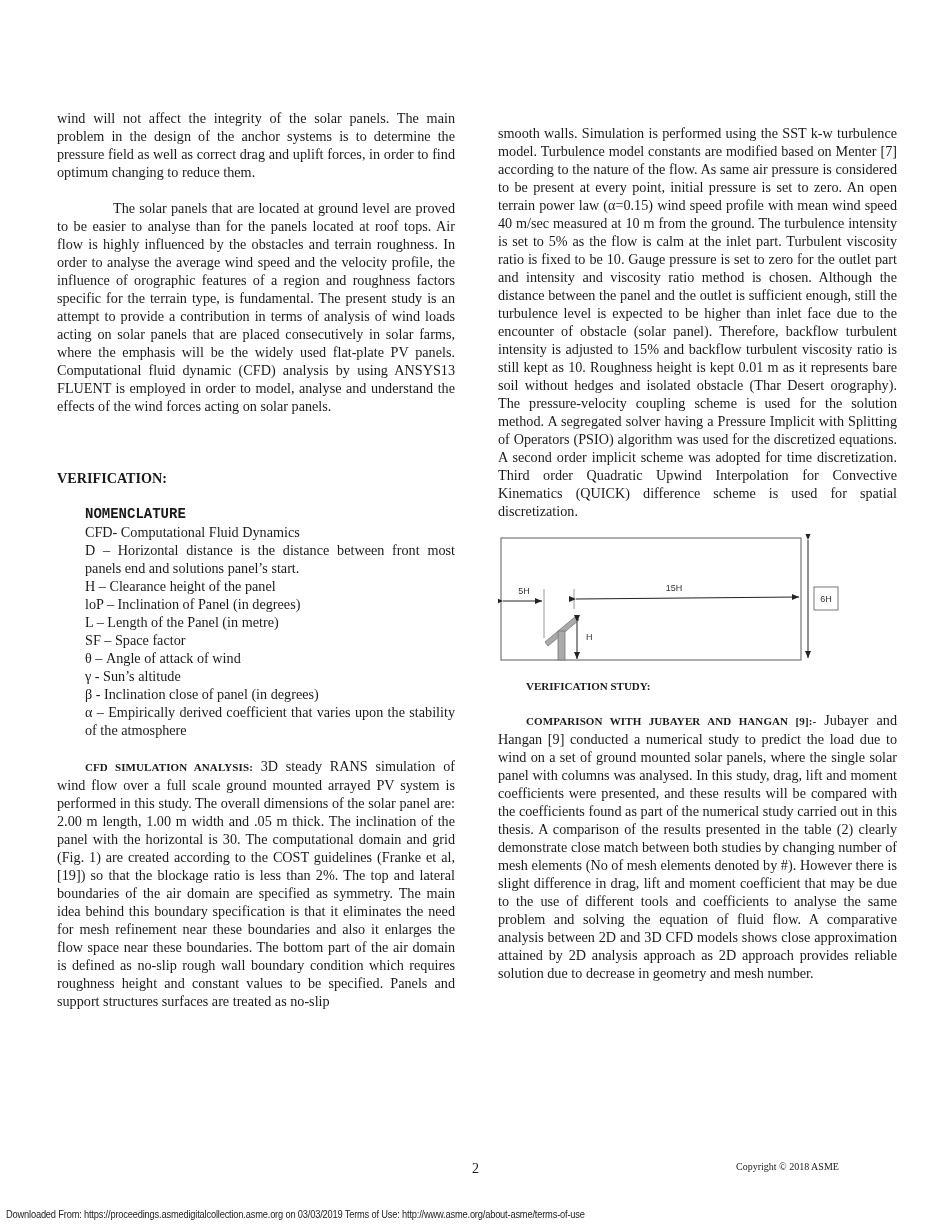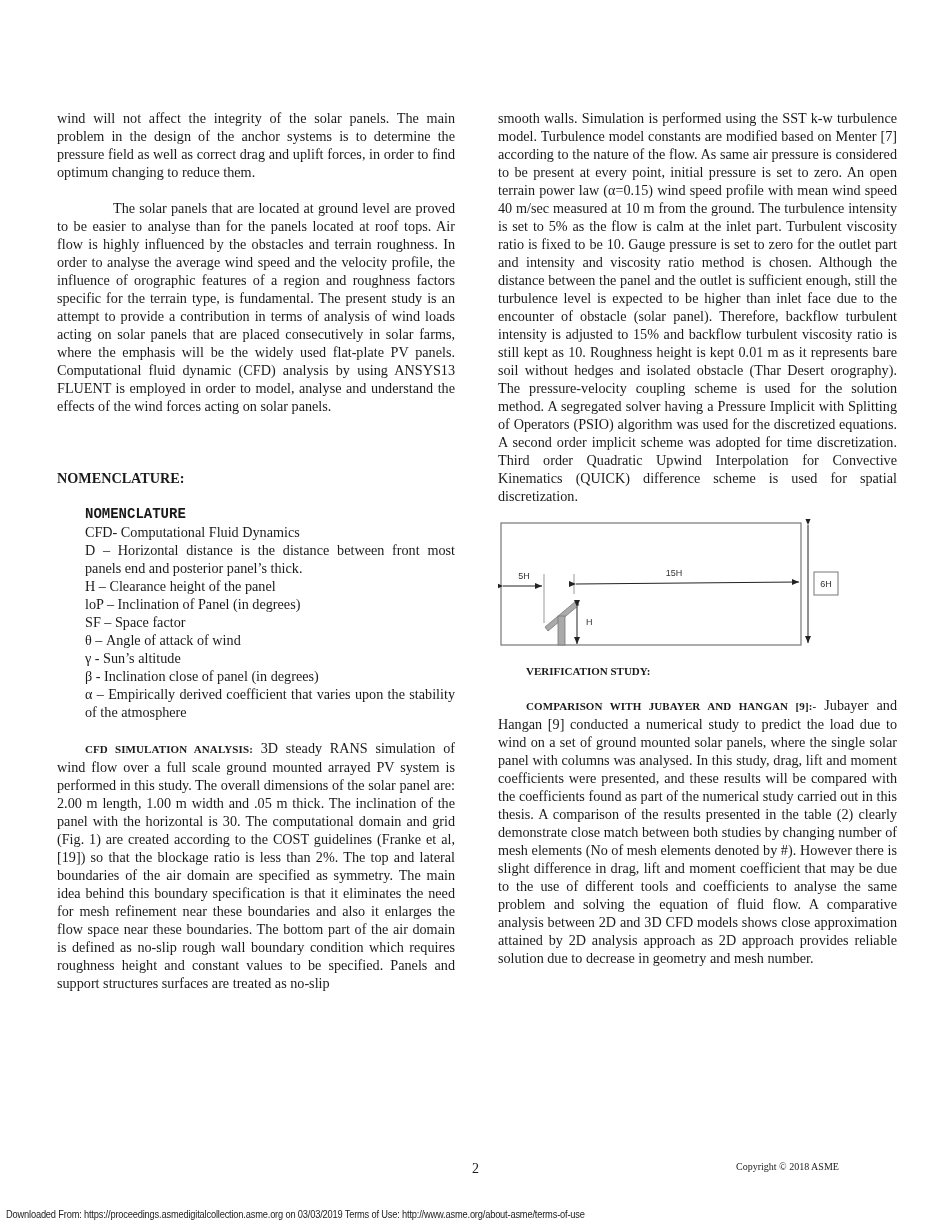--- a/index.html
+++ b/index.html
@@ -1,20 +1,20 @@
 <!DOCTYPE html>
 <html><head>
 <meta charset="utf-8">
 <style>
   html, body { margin: 0; padding: 0; background: #ffffff; }
   body { width: 952px; height: 1232px; position: relative; overflow: hidden;
          font-family: "Liberation Serif", serif; color: #1a1a1a; }
   .col { position: absolute; font-size: 14.2px; line-height: 18px; text-align: justify; }
   .col-left { left: 57px; top: 109px; width: 398px; }
-  .col-right { left: 498px; top: 109px; width: 399px; }
+  .col-right { left: 498px; top: 124px; width: 399px; }
   p { margin: 0; }
   .indent { text-indent: 56px; }
   .indent-sm { text-indent: 28px; }
   .gap { height: 18px; }
   .h-bold { font-weight: bold; font-size: 14.2px; }
   .h-sans { font-family: Liberation Mono, monospace; font-weight: bold; font-size: 14px; margin-left: 28px; }
   .nom { padding-left: 28px; }
   .smallcaps-b { font-weight: bold; font-size: 11px; letter-spacing: 0.1px; }
   .caption { font-weight: bold; font-size: 11px; line-height: 14px; }
   .fig { position: relative; width: 360px; height: 132px; margin: 14px 0 0 0; }
@@ -26,28 +26,29 @@
 </head>
 <body>
 
 <div class="col col-left">
   <p>wind will not affect the integrity of the solar panels. The main problem in the design of the anchor systems is to determine the pressure field as well as correct drag and uplift forces, in order to find optimum changing to reduce them.</p>
   <div class="gap"></div>
   <p class="indent">The solar panels that are located at ground level are proved to be easier to analyse than for the panels located at roof tops. Air flow is highly influenced by the obstacles and terrain roughness. In order to analyse the average wind speed and the velocity profile, the influence of orographic features of a region and roughness factors specific for the terrain type, is fundamental. The present study is an attempt to provide a contribution in terms of analysis of wind loads acting on solar panels that are placed consecutively in solar farms, where the emphasis will be the widely used flat-plate PV panels. Computational fluid dynamic (CFD) analysis by using ANSYS13 FLUENT is employed in order to model, analyse and understand the effects of the wind forces acting on solar panels.</p>
   <div class="gap"></div>
     <div class="gap"></div>
     <div class="gap"></div>
-  <p class="h-bold">NOMENCLATURE:</p>
+  <p class="h-bold">VERIFICATION:</p>
   <div class="gap"></div>
   <p class="h-sans">NOMENCLATURE</p>
   <div class="nom">
     <p>CFD- Computational Fluid Dynamics</p>
-    <p>D – Horizontal distance is the distance between front most panels end and posterior panel’s thick.</p>
+    <p>D – Horizontal distance is the distance between front most panels end and solutions panel’s start.</p>
     <p>H – Clearance height of the panel</p>
     <p>loP – Inclination of Panel (in degrees)</p>
+    <p>L – Length of the Panel (in metre)</p>
     <p>SF – Space factor</p>
     <p>θ – Angle of attack of wind</p>
     <p>γ - Sun’s altitude</p>
     <p>β - Inclination close of panel (in degrees)</p>
     <p>α – Empirically derived coefficient that varies upon the stability of the atmosphere</p>
   </div>
   <div class="gap"></div>
   <p class="indent-sm"><span class="smallcaps-b">CFD SIMULATION ANALYSIS:</span><span> 3D steady RANS simulation of wind flow over a full scale ground mounted arrayed PV system is performed in this study. The overall dimensions of the solar panel are: 2.00 m length, 1.00 m width and .05 m thick. The inclination of the panel with the horizontal is 30. The computational domain and grid (Fig. 1) are created according to the COST guidelines (Franke et al, [19]) so that the blockage ratio is less than 2%. The top and lateral boundaries of the air domain are specified as symmetry. The main idea behind this boundary specification is that it eliminates the need for mesh refinement near these boundaries and also it enlarges the flow space near these boundaries. The bottom part of the air domain is defined as no-slip rough wall boundary condition which requires roughness height and constant values to be specified. Panels and support structures surfaces are treated as no-slip</span></p>
 </div>
 

